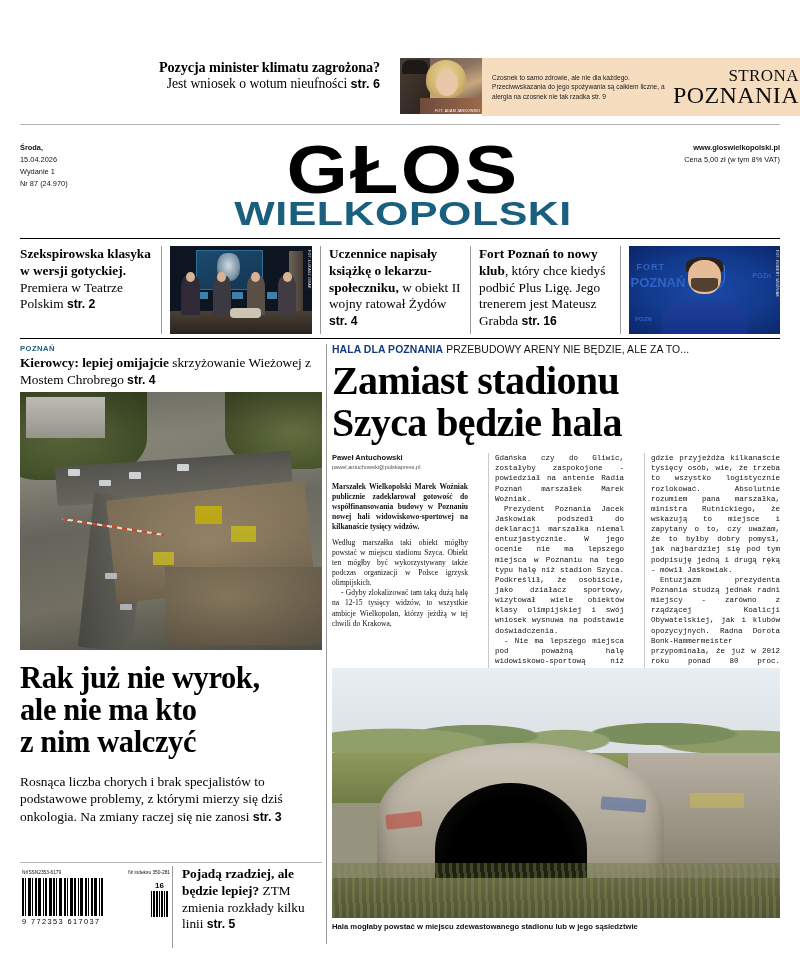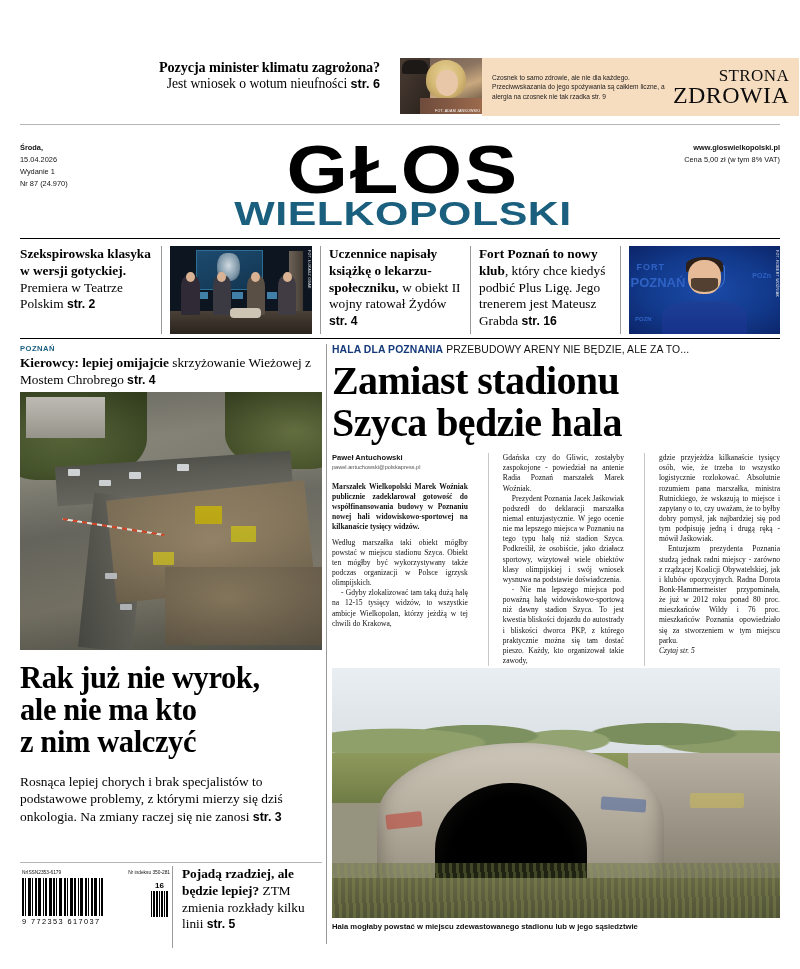--- a/index.html
+++ b/index.html
@@ -453,21 +453,21 @@
   .bcol {
     width: 138px;
     font-family: "Liberation Serif", serif;
     font-size: 7.55px;
     line-height: 1.345;
     color: #111;
     text-align: justify;
     hyphens: auto;
     box-sizing: border-box;
   }
-  .bcol + .bcol { padding-left: 14px; margin-left: 20px; border-left: 1px solid #c9c9c9; }
+  .bcol + .bcol { padding-left: 6px; margin-left: 20px; border-left: 1px solid #c9c9c9; font-family: Liberation Mono, monospace; }
   .bcol p { margin: 0; text-indent: 9px; }
   .bcol p.noind { text-indent: 0; }
   .bcol p.lead { font-weight: bold; text-indent: 0; margin-bottom: 5px; }
   .bcol p.more { font-style: italic; text-indent: 0; }
 
   .photo-hala {
     position: absolute;
     left: 332px; top: 668px;
     width: 448px; height: 250px;
     overflow: hidden;
@@ -546,21 +546,21 @@
         <div class="mp-hair"></div>
         <div class="mp-face"></div>
         <div class="mp-body"></div>
         <span class="photo-credit">FOT. ADAM JANKOWSKI</span>
       </div>
 
       <div class="zdrowia-box">
         <div class="zdrowia-lead">Czosnek to samo zdrowie, ale nie dla każdego. Przeciwwskazania do jego spożywania są całkiem liczne, a alergia na czosnek nie tak rzadka str. 9</div>
         <div class="zdrowia-logo">
           <span class="z1">STRONA</span>
-          <span class="z2">ZDROWIA</span>
+          <span class="z2">POZNANIA</span>
         </div>
       </div>
     </div>
 
     <div class="rule-thin" style="left:20px; top:124px; width:760px; height:1px;"></div>
   </div>
 
   <div class="masthead">
     <div class="dateblock">
       <div class="d1">Środa,</div>
@@ -680,21 +680,21 @@
     <div class="rd-shadow"></div>
   </div>
 
   <div class="rak-block">
     <div class="rak-head">
       <div>Rak już nie wyrok,</div>
       <div>ale nie ma kto</div>
       <div>z nim walczyć</div>
     </div>
     <div class="rak-lead">
-      <span>Rosnąca lepiej chorych i brak specjalistów to podstawowe problemy, z którymi mierzy się dziś onkologia. Na zmiany raczej się nie zanosi </span><span class="pg">str. 3</span>
+      <span>Rosnąca liczba chorych i brak specjalistów to podstawowe problemy, z którymi mierzy się dziś onkologia. Na zmiany raczej się nie zanosi </span><span class="pg">str. 3</span>
     </div>
   </div>
 
   <div class="rule-thin" style="left:20px; top:862px; width:302px; height:1px;"></div>
 
   <div class="footerrow">
     <div class="barcode-cell">
       <div class="issn-line">
         <span>NrISSN2353-6179</span>
         <span>Nr indeksu 350-281</span>

